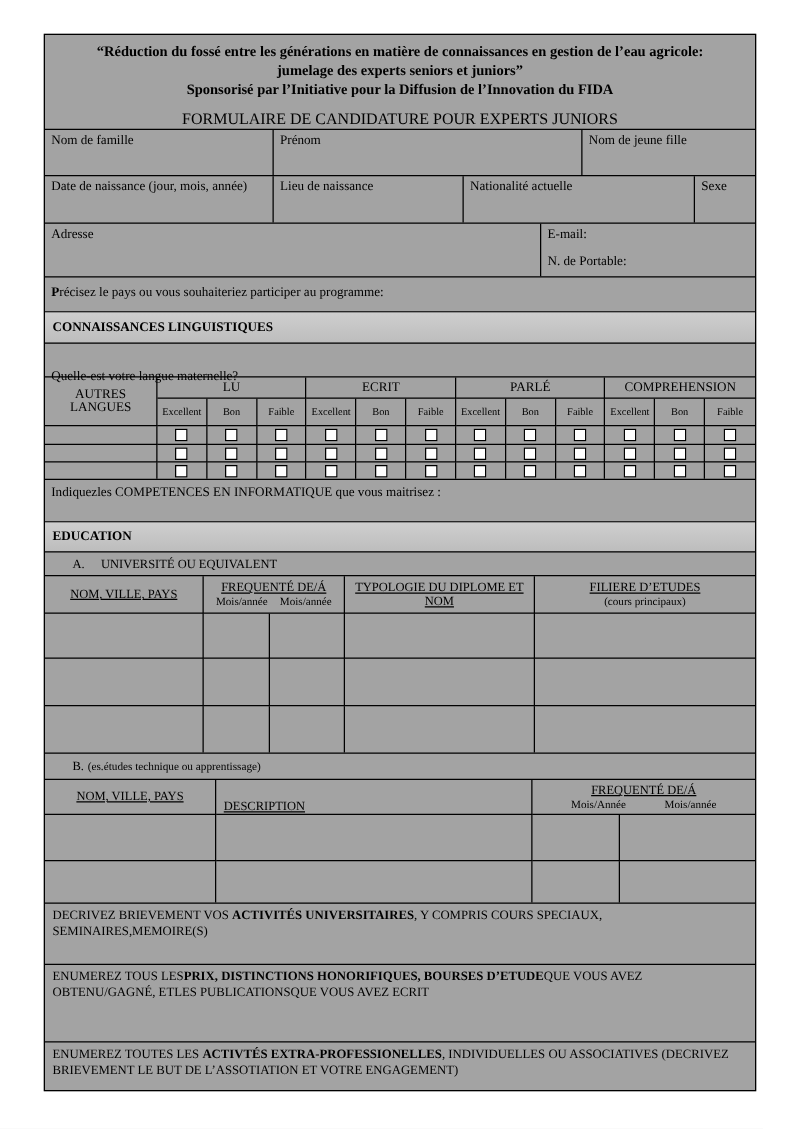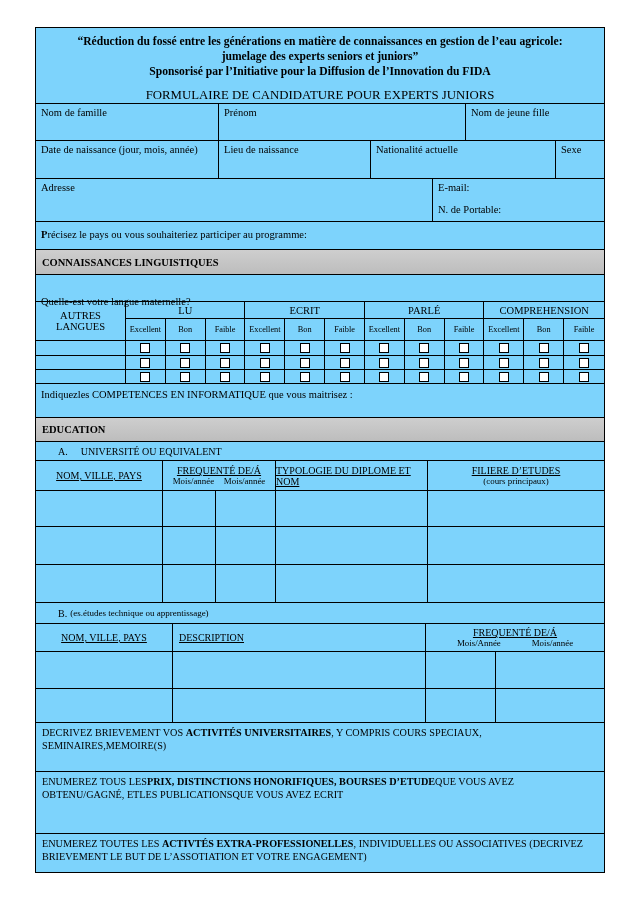--- a/index.html
+++ b/index.html
@@ -1,42 +1,42 @@
 <!DOCTYPE html>
 <html><head>
 <meta charset="utf-8">
 <style>
   * { box-sizing: border-box; margin: 0; padding: 0; }
   body { margin: 0; background: #ffffff; }
   .page {
     position: relative; width: 638px; height: 903px; background: #ffffff;
     font-family: "Liberation Serif", "DejaVu Serif", serif; color: #000;
   }
-  .form { position: absolute; left: 35px; top: 27px; width: 570px; border: 1px solid #000; background: #7dd3fc; }
+  .form { position: absolute; left: 35px; top: 27px; width: 570px; border: 1px solid #000; background: #a3a3a3; }
   .row { display: flex; border-bottom: 1px solid #000; }
   .row:last-child { border-bottom: none; }
   .cell { border-right: 1px solid #000; padding: 2px 5px; font-size: 10.5px; line-height: 1.25; }
   .cell.last { border-right: none; flex: 1; }
   .block { display: block; }
 
   
   .header-box { display: block; text-align: center; padding-top: 7px; }
   .ht1 { font-weight: bold; font-size: 11.6px; line-height: 1.28; }
   .ht2 { font-weight: normal; font-size: 12.8px; margin-top: 9px; }
 
   
   .bar { background: linear-gradient(#cecece, #bdbdbd); font-weight: bold; font-size: 10.5px;
          display: flex; align-items: center; padding: 0 6px; }
 
   
   .grid { display: grid; border-bottom: 1px solid #000; font-size: 10.5px; }
   .gc { overflow: hidden; }
   .br { border-right: 1px solid #000; }
   .bb { border-bottom: 1px solid #000; }
-  .ctr { display: flex; align-items: center; justify-content: center; }
+  .ctr { display: flex; align-items: center; justify-content: center; text-align: center; }
   .col { display: flex; flex-direction: column; align-items: center; justify-content: center; text-align: center; }
   .u { text-decoration: underline; }
   .small { font-size: 8.9px; }
   .tiny { font-size: 8.3px; }
   .hdr10 { font-size: 10px; }
 
   .lang-grid { grid-template-columns: 90px repeat(12, 1fr); grid-template-rows: 17px 22px 15px 14px 13px; }
   .autres { grid-row: 1 / 3; grid-column: 1; }
   .span3 { grid-column: span 3; }
   .cbcell { display: flex; align-items: center; justify-content: center; }
@@ -317,21 +317,21 @@
     <div class="row" style="height:21px; align-items:center; font-size:10px">
       <span class="sub-letter">B.</span>
       <span class="sub-note">(es.études technique ou apprentissage)</span>
     </div>
 
     <div class="row" style="border-bottom:none; display:block">
     <div class="grid tableB">
       <div class="gc br bb ctr hdr10">
             <span class="u">NOM, VILLE, PAYS</span>
           </div>
-      <div class="gc br bb hdr10" style="display:flex; align-items:center; padding-left:6px">
+      <div class="gc br bb hdr10" style="display:flex; align-items:flex-end; padding-left:6px">
         <span class="u">DESCRIPTION</span>
       </div>
       <div class="gc span2 bb col">
         <span class="u hdr10">FREQUENTÉ DE/Á</span>
         <span class="subrow small">
           <span>Mois/Année</span>
           <span>Mois/année</span>
         </span>
       </div>
 

